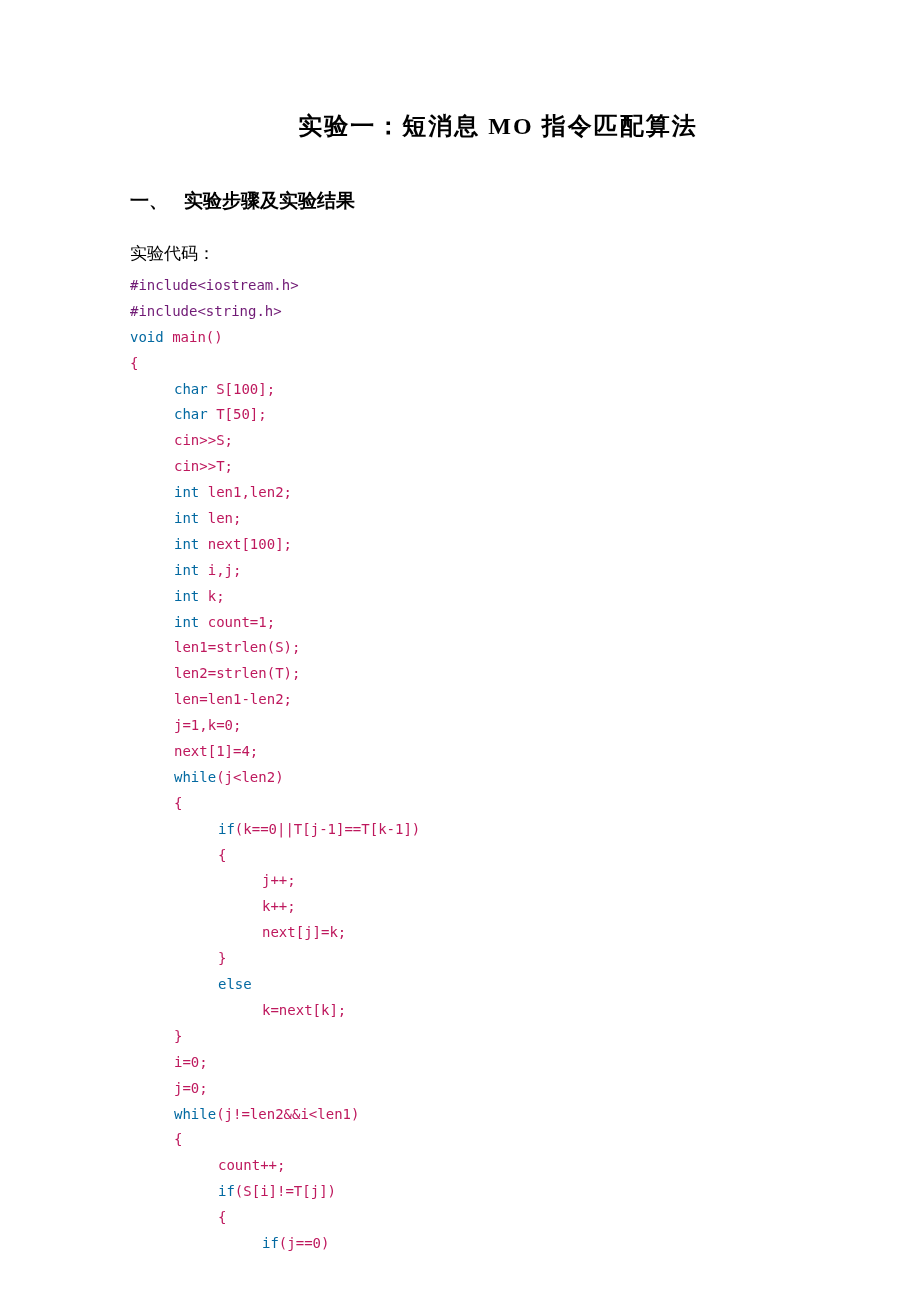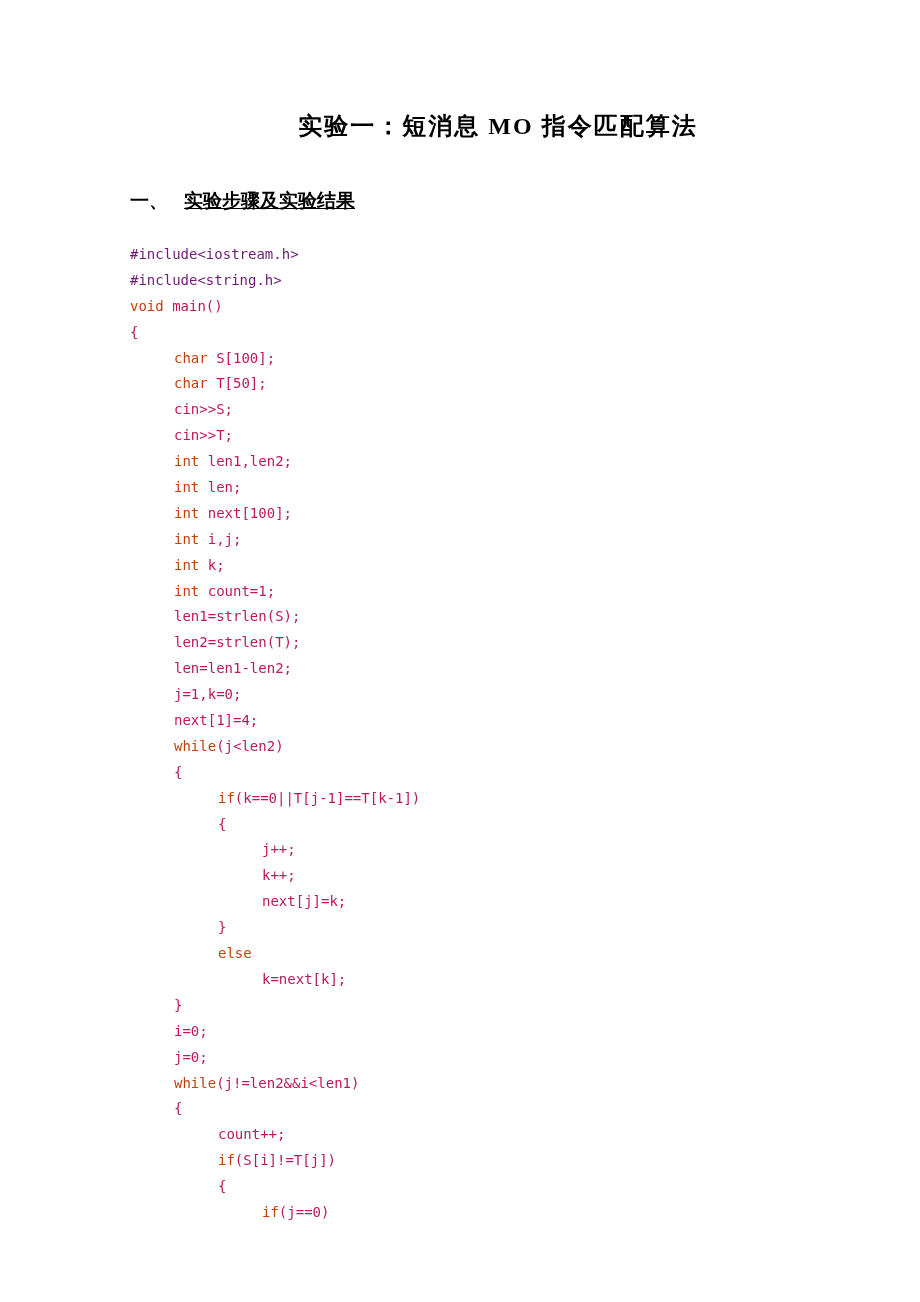--- a/index.html
+++ b/index.html
@@ -21,54 +21,54 @@
     text-align: center;
     font-size: 24px;
     font-weight: bold;
     letter-spacing: 2px;
     margin-bottom: 46px;
   }
   .section-heading {
     font-size: 19px;
     font-weight: bold;
     margin-bottom: 28px;
-    text-decoration: underline;
   }
   .section-heading .num {
     display: inline-block;
     margin-right: 16px;
   }
   .sub-heading {
     font-size: 17px;
     margin-bottom: 8px;
   }
   .code {
     font-family: "SimSun", "NSimSun", "Songti SC", monospace;
     font-size: 14px;
     line-height: 1.85;
     white-space: pre;
   }
   .tok-pre { color: #701a75; }
-  .tok-kw  { color: #c2410c; }
+  .tok-kw  { color: #0369a1; }
   .tok-txt { color: #be185d; }
   .ind1 { display:inline-block; width: 44px; }
   .ind2 { display:inline-block; width: 88px; }
   .ind3 { display:inline-block; width: 132px; }
 </style>
 </head>
 <body>
 
 <div class="page">
 
   <div class="title">实验一：短消息 MO 指令匹配算法</div>
 
   <div class="section-heading">
     <span class="num">一、</span><span>实验步骤及实验结果</span>
   </div>
 
+  <div class="sub-heading">实验代码：</div>
 
   <div class="code"><span><span class="tok-pre">#include</span><span class="tok-pre">&lt;iostream.h&gt;</span></span>
 <span><span class="tok-pre">#include</span><span class="tok-pre">&lt;string.h&gt;</span></span>
 <span><span class="tok-kw">void</span><span class="tok-txt"> main()</span></span>
 <span><span class="tok-txt">{</span></span>
 <span><span class="ind1"></span><span class="tok-kw">char</span><span class="tok-txt"> S[100];</span></span>
 <span><span class="ind1"></span><span class="tok-kw">char</span><span class="tok-txt"> T[50];</span></span>
 <span><span class="ind1"></span><span class="tok-txt">cin&gt;&gt;S;</span></span>
 <span><span class="ind1"></span><span class="tok-txt">cin&gt;&gt;T;</span></span>
 <span><span class="ind1"></span><span class="tok-kw">int</span><span class="tok-txt"> len1,len2;</span></span>

